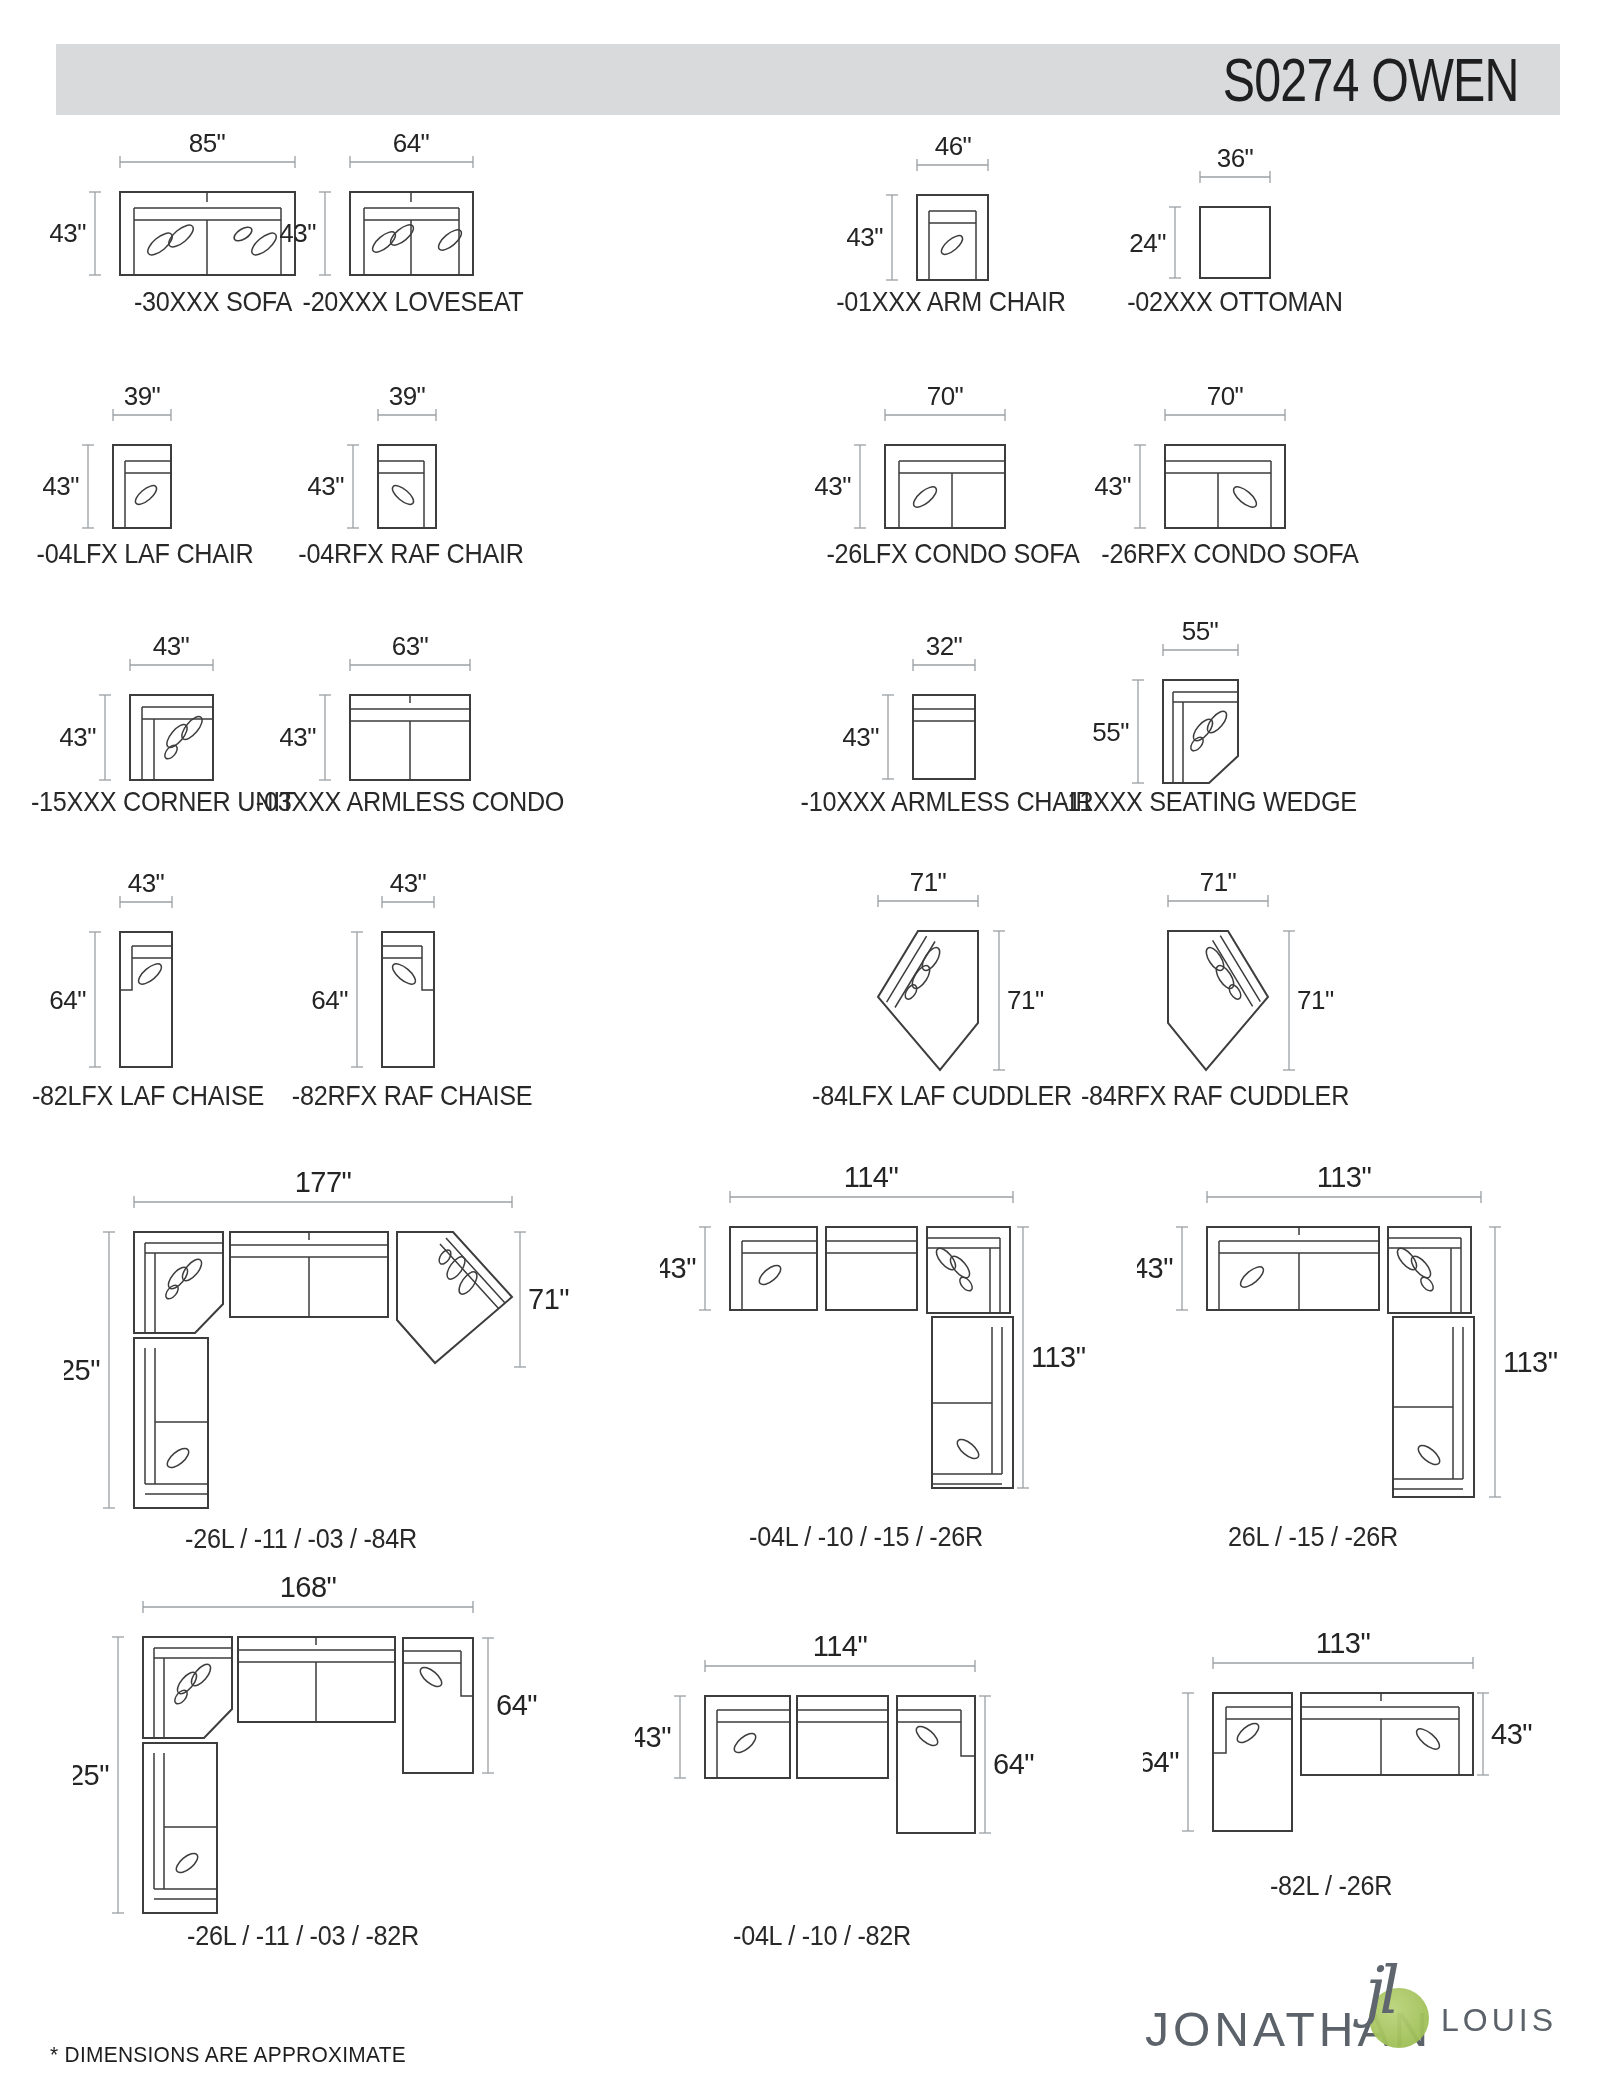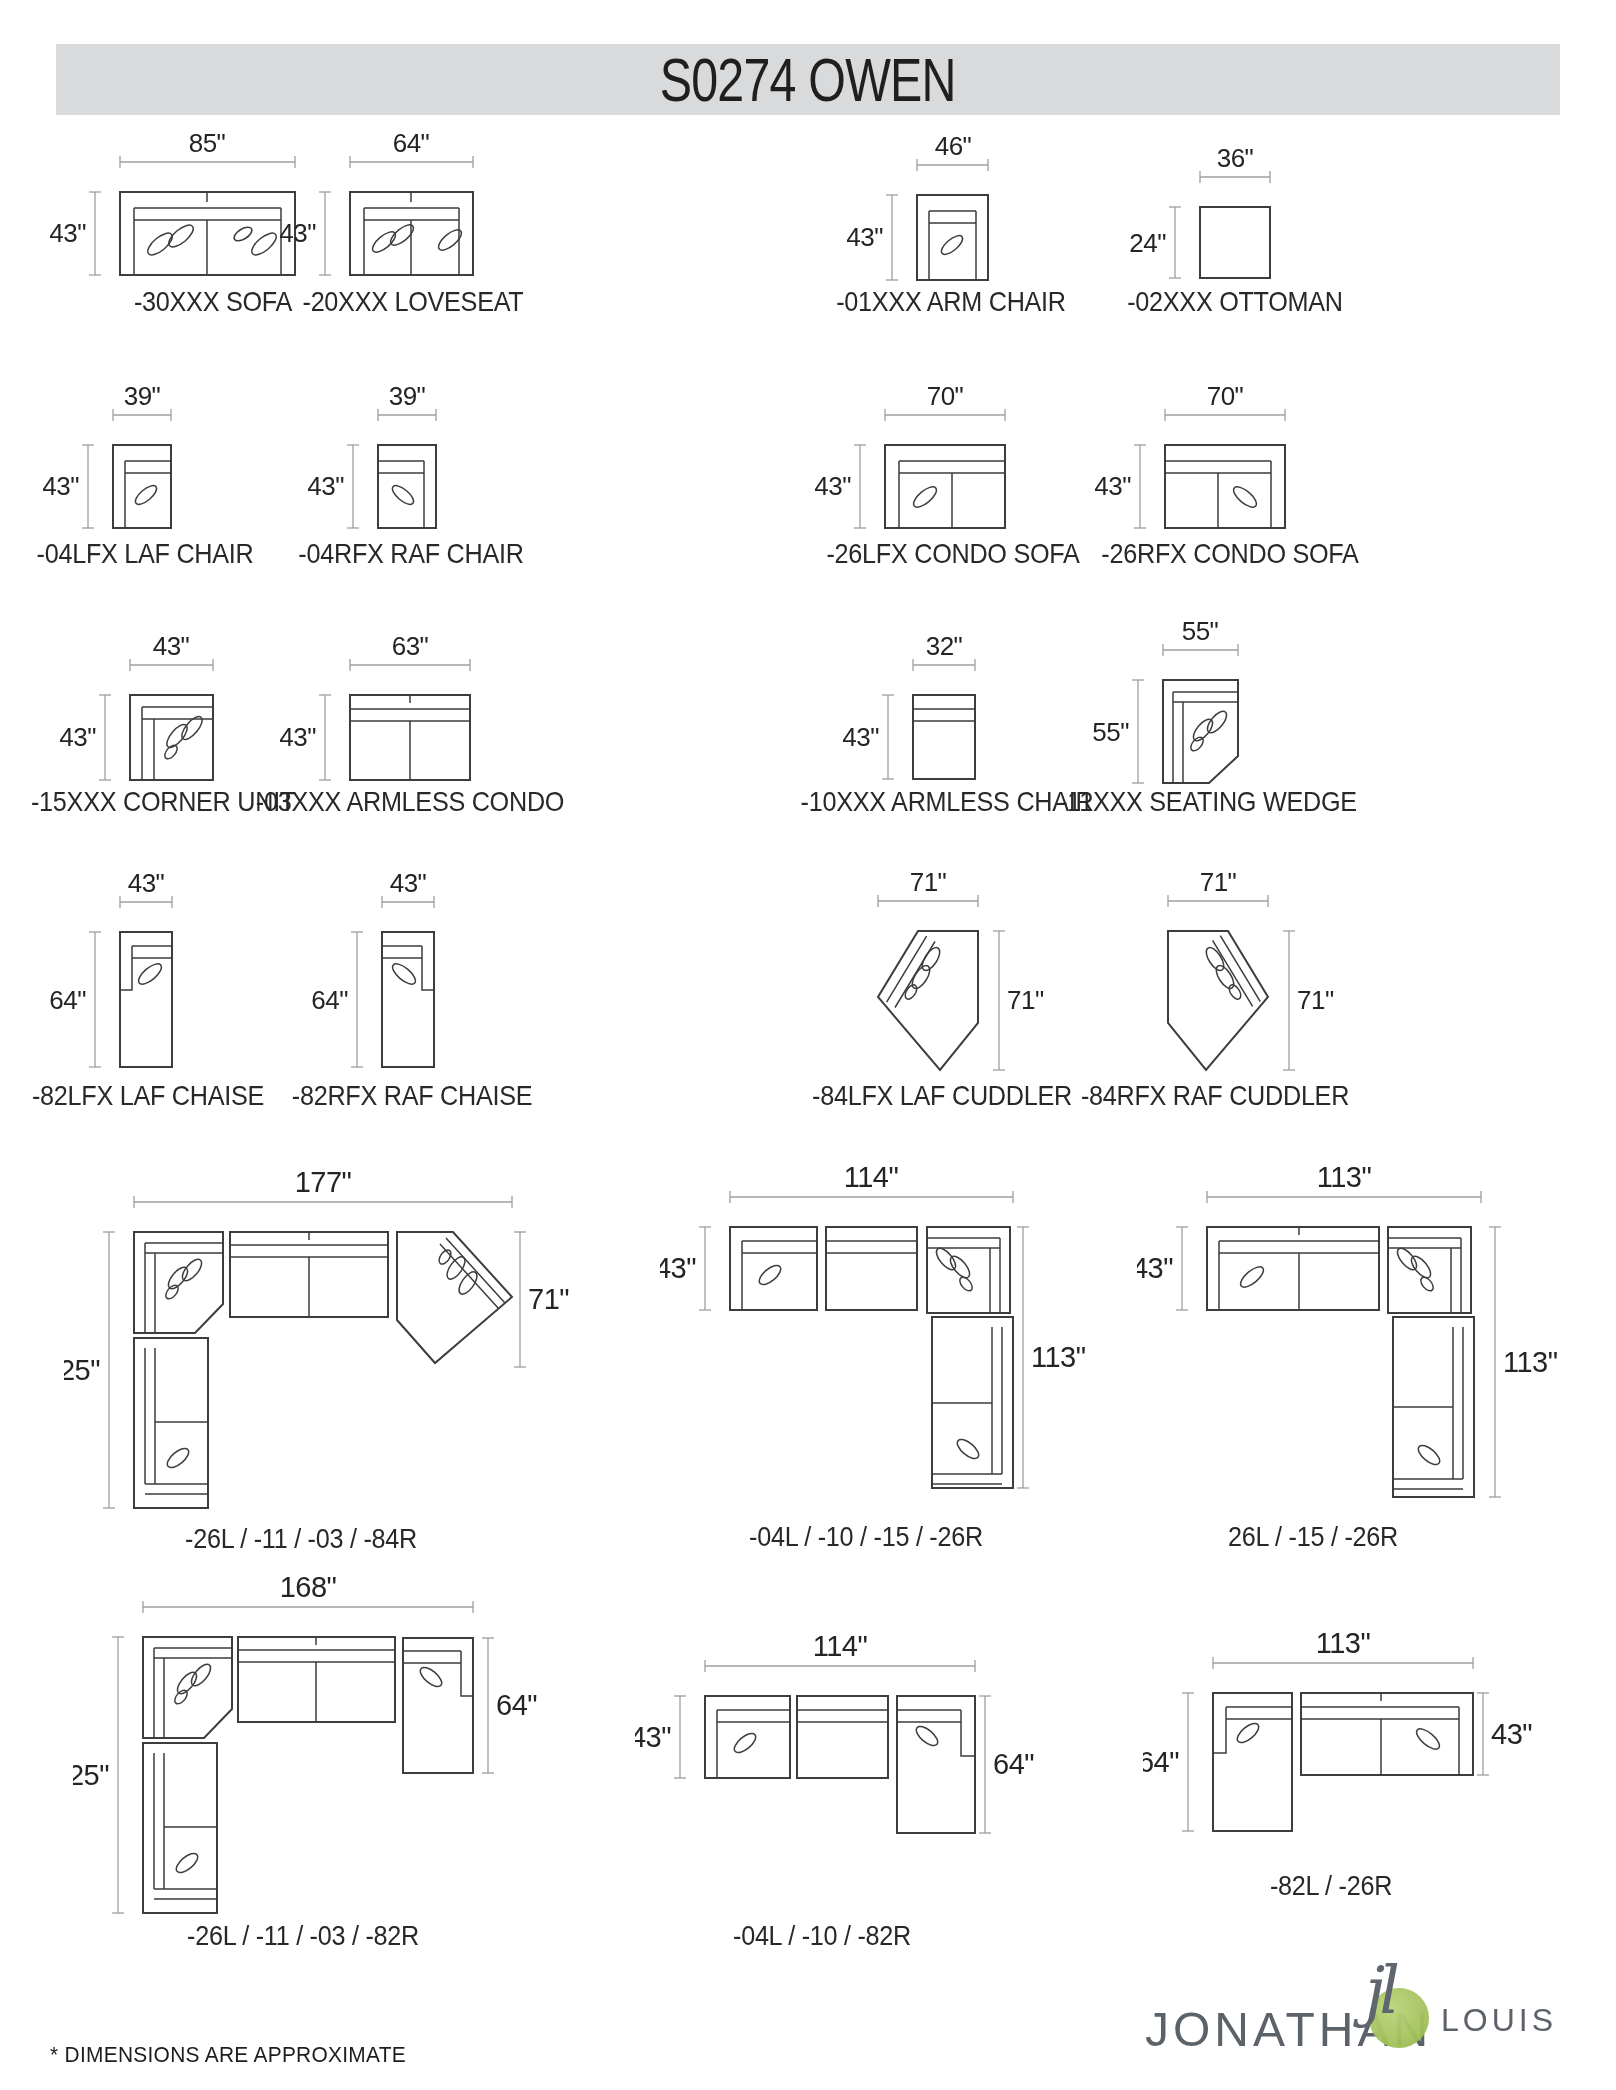--- a/index.html
+++ b/index.html
@@ -1,19 +1,19 @@
 <!DOCTYPE html>
 <html><head>
 <meta charset="utf-8">
 <style>
   html,body{margin:0;padding:0;background:#fff;}
   #page{position:relative;width:1616px;height:2090px;background:#ffffff;overflow:hidden;
         font-family:"Liberation Sans",sans-serif;color:#2a2a2a;}
   #header-bar{position:absolute;left:56px;top:44px;width:1504px;height:71px;background:#d9dadc;
-        display:flex;align-items:center;justify-content:center;}
+        display:flex;align-items:center;justify-content:flex-end;}
   #page-title{font-size:62px;color:#1f1f1f;letter-spacing:-1px;transform:scaleX(0.78);white-space:nowrap;}
   .fig{position:absolute;}
   .cap{position:absolute;font-size:28px;color:#282828;white-space:nowrap;
        transform:translateX(-50%) scaleX(0.9);letter-spacing:-0.3px;}
   svg text{font-family:"Liberation Sans",sans-serif;letter-spacing:-0.5px;}
   .dm{fill:#242424;font-size:26px;}
   .dms{fill:#242424;font-size:29px;}
   .d-g line{stroke:#9ba0a3;stroke-width:1.3;}
   .fo{fill:none;stroke:#3d3d3d;stroke-width:2;}
   .fi{fill:none;stroke:#3d3d3d;stroke-width:1.5;}

